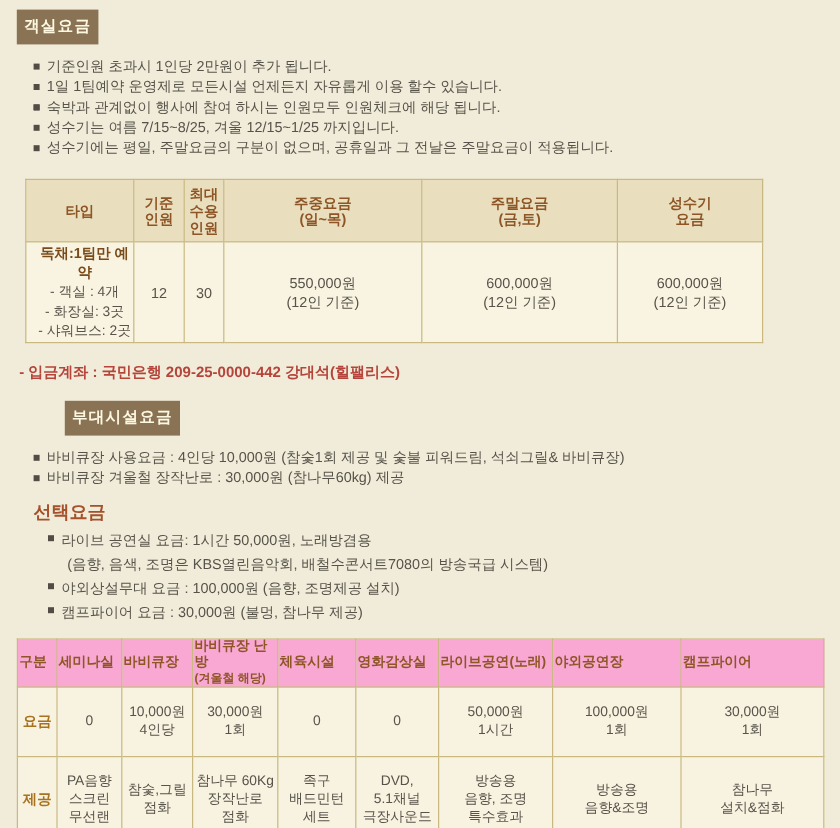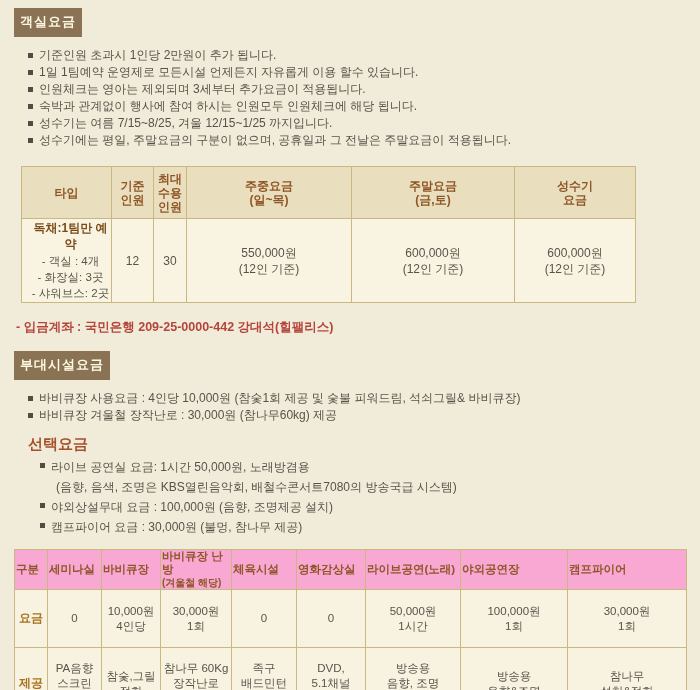--- a/index.html
+++ b/index.html
@@ -74,21 +74,21 @@
   .type-title { color:#7a4b1a; font-weight:bold; font-size:12px; display:block; margin-bottom:1px; }
   .type-detail { display:block; font-size:11.5px; color:#57534a; }
 
   .account {
     color:#b5443b;
     font-size:12.5px;
     font-weight:bold;
     margin:16px 0 0 16px;
   }
 
-  .sect2 { margin-top:15px; }
+  .sect2 { margin-top:15px;margin-left:40px; }
 
   .opt-title {
     color:#a4512c;
     font-size:15px;
     font-weight:bold;
     margin:11px 0 3px 28px;
   }
 
   
   table.fac {
@@ -125,21 +125,21 @@
 <body>
 
 <div class="page">
 
   
   <div class="badge">객실요금</div>
 
   <ul class="notes">
     <li><span class="bullet"></span><span>기준인원 초과시 1인당 2만원이 추가 됩니다.</span></li>
     <li><span class="bullet"></span><span>1일 1팀예약 운영제로 모든시설 언제든지 자유롭게 이용 할수 있습니다.</span></li>
-    <li><span class="bullet"></span><span>인원체크는 영아는 제외되며 3세부터 추가요금이 적용됩니다.</span></li>
+    <li><span class="bullet"></span></li>
     <li><span class="bullet"></span><span>숙박과 관계없이 행사에 참여 하시는 인원모두 인원체크에 해당 됩니다.</span></li>
     <li><span class="bullet"></span><span>성수기는 여름 7/15~8/25, 겨울 12/15~1/25 까지입니다.</span></li>
     <li><span class="bullet"></span><span>성수기에는 평일, 주말요금의 구분이 없으며, 공휴일과 그 전날은 주말요금이 적용됩니다.</span></li>
   </ul>
 
   <table class="rates">
     <colgroup>
       <col style="width:90px">
         <col style="width:42px">
         <col style="width:33px">

